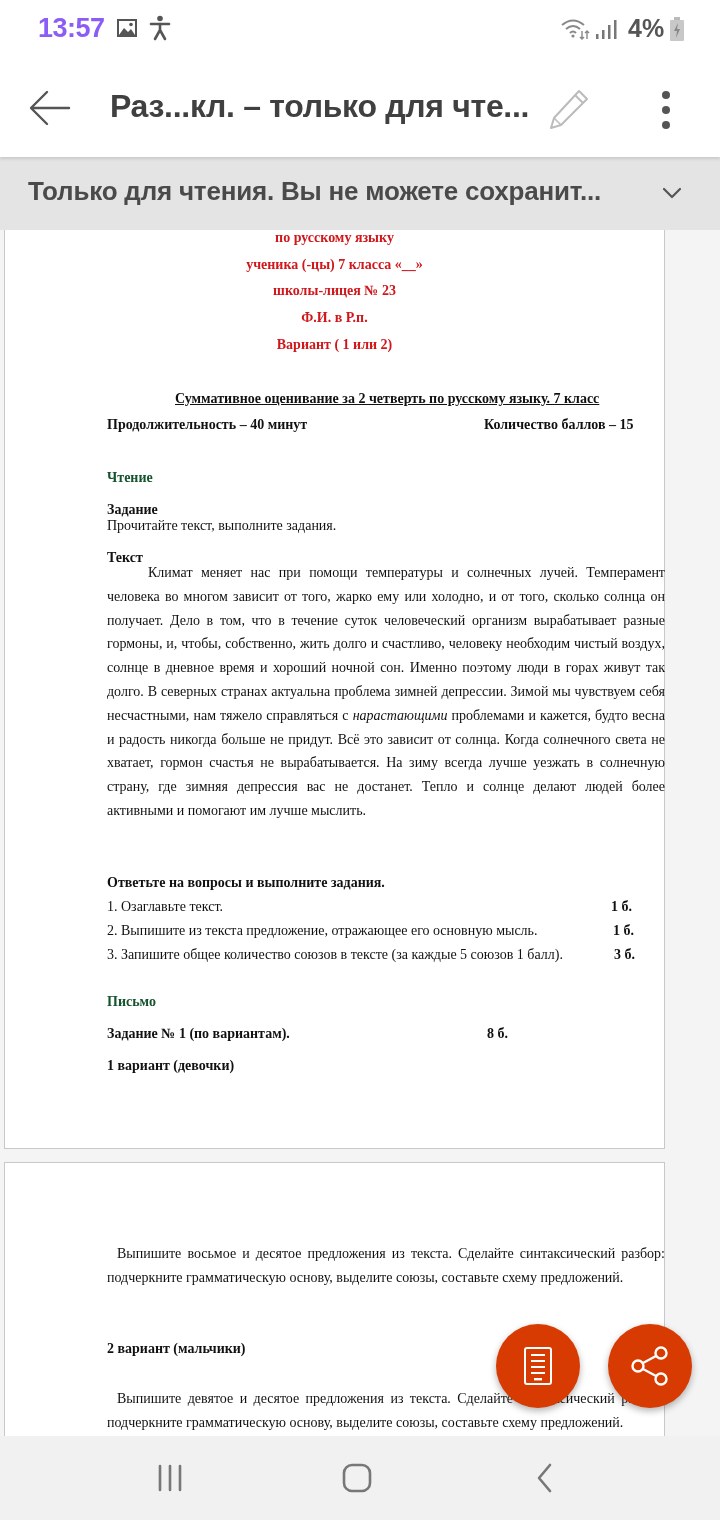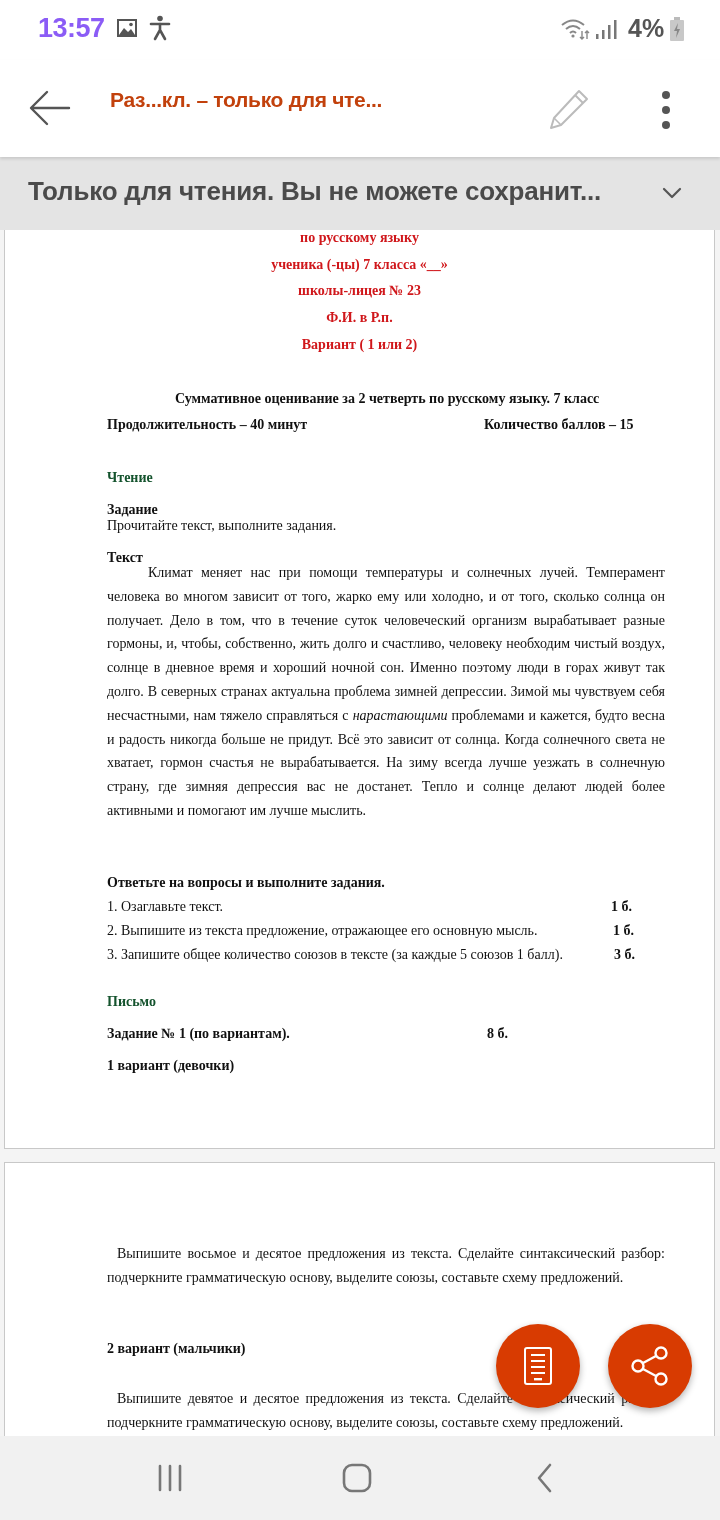--- a/index.html
+++ b/index.html
@@ -7,40 +7,40 @@
   body { position: relative; font-family: "Liberation Sans", sans-serif; }
 
   
   .status-bar { position: absolute; top: 0; left: 0; width: 720px; height: 60px; background: #ffffff; }
   .status-time { position: absolute; left: 38px; top: 13px; font-size: 27px; font-weight: bold; color: #8b5cf6; font-family: "Liberation Sans", sans-serif; letter-spacing: -0.5px; }
   .sb-icon { position: absolute; top: 16px; }
   .status-battery-text { position: absolute; left: 628px; top: 14px; font-size: 25px; font-weight: bold; color: #555; }
 
   
   .app-bar { position: absolute; top: 60px; left: 0; width: 720px; height: 97px; background: #ffffff; box-shadow: 0 2px 3px rgba(0,0,0,0.12); z-index: 3; }
-  .app-title { position: absolute; left: 110px; top: 28px; font-size: 21px; font-weight: bold; color: #c2410c; white-space: nowrap; letter-spacing: -0.3px; }
+  .app-title { position: absolute; left: 110px; top: 28px; font-size: 32px; font-weight: bold; color: #404040; white-space: nowrap; letter-spacing: -0.3px; }
   .appbar-btn { position: absolute; display: flex; align-items: center; justify-content: center; }
 
   
   .banner { position: absolute; top: 157px; left: 0; width: 720px; height: 73px; background: #e4e4e4; z-index: 2; padding-left: 12px; }
   .banner-text { position: absolute; left: 28px; top: 19px; font-size: 26px; font-weight: bold; color: #4a4a4a; white-space: nowrap; letter-spacing: -0.2px; }
   .banner-chevron { position: absolute; left: 660px; top: 24px; }
 
   
   .viewer { position: absolute; top: 230px; left: 0; width: 720px; height: 1206px; overflow: hidden; background: #f4f4f4; }
-  .page { position: absolute; left: 4px; width: 711px; background: #ffffff; border: 1px solid #c8c8c8; }
+  .page { position: absolute; left: 4px; width: 661px; background: #ffffff; border: 1px solid #c8c8c8; }
   .page1 { top: -10px; height: 929px; }
   .page2 { top: 932px; height: 400px; }
 
   .doc { font-family: "Liberation Serif", serif; color: #111; }
   .red-head { position: absolute; left: 0; width: 100%; text-align: center; color: #d0171b; font-weight: bold; font-size: 14px; font-family: "Liberation Serif", serif; }
   .line { position: absolute; font-family: "Liberation Serif", serif; font-size: 14px; color: #111; white-space: nowrap; }
   .bold { font-weight: bold; }
   .red { color: #14532d; }
-  .underline { }
+  .underline { text-decoration: underline; }
   .para { position: absolute; left: 102px; width: 558px; font-family: "Liberation Serif", serif; font-size: 14px; color: #111; line-height: 23.8px; text-align: justify; text-indent: 41px; }
   .para i { font-style: italic; }
 
   
   .fab { position: absolute; width: 84px; height: 84px; border-radius: 50%; background: #d83b01; box-shadow: 0 3px 7px rgba(0,0,0,0.3); display: flex; align-items: center; justify-content: center; z-index: 5; }
 
   
   .nav-bar { position: absolute; top: 1436px; left: 0; width: 720px; height: 84px; background: #f1f1f1; }
   .nav-btn { position: absolute; top: 22px; width: 60px; height: 40px; display: flex; align-items: center; justify-content: center; }
 </style>

